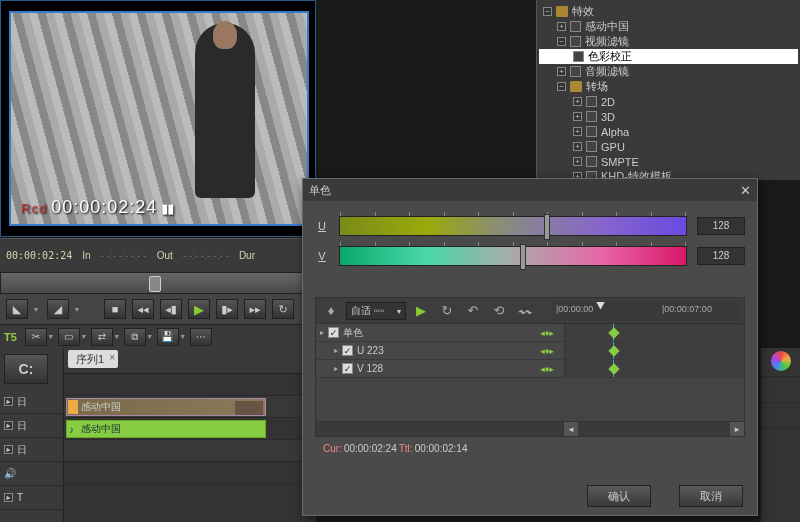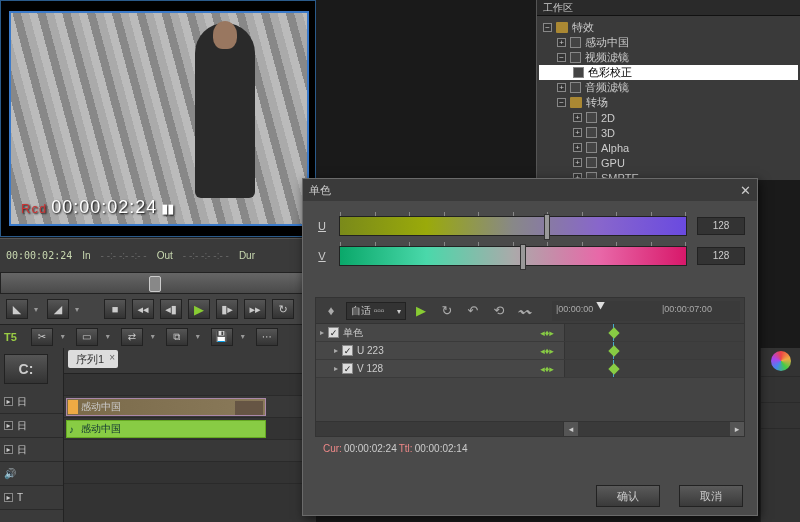--- a/index.html
+++ b/index.html
@@ -35,21 +35,21 @@
 .scrub { position: absolute; left: 0; top: 272px; width: 316px; height: 22px; background: linear-gradient(#666,#4a4a4a); border: 1px solid #222; }
 .scrub-head { position: absolute; left: 148px; top: 3px; width: 12px; height: 16px; background: #888; border: 1px solid #ccc; border-radius: 2px; }
 
 
 .transport { position: absolute; left: 0; top: 294px; width: 316px; height: 30px; background: #444; display: flex; align-items: center; padding: 0 6px; gap: 6px; }
 .tbtn { width: 22px; height: 20px; background: linear-gradient(#555,#333); border: 1px solid #222; display: inline-flex; align-items: center; justify-content: center; color: #ccc; font-size: 11px; cursor: pointer; }
 .tbtn.play { color: #8c3; font-size: 13px; }
 .tdd { width: 7px; font-size: 8px; color: #999; }
 
 
-.tool-row { position: absolute; left: 0; top: 324px; width: 316px; height: 24px; background: #3a3a3a; display: flex; align-items: center; padding: 0 4px; gap: 8px; border-top: 1px solid #222; }
+.tool-row { position: absolute; left: 0; top: 324px; width: 316px; height: 24px; background: #3a3a3a; display: flex; align-items: center; padding: 0 4px; gap: 2px; border-top: 1px solid #222; }
 .tlbl { color: #9c4; font-weight: bold; margin-right: 6px; }
 .tico { width: 22px; height: 18px; background: linear-gradient(#555,#333); border: 1px solid #222; display: inline-flex; align-items: center; justify-content: center; cursor: pointer; font-size: 10px; }
 
 
 .left-strip { position: absolute; left: 0; top: 348px; width: 64px; height: 174px; background: #3a3a3a; border-right: 1px solid #222; }
 .ls-row { height: 24px; border-bottom: 1px solid #2a2a2a; display: flex; align-items: center; padding-left: 4px; gap: 4px; font-size: 10px; }
 .ls-cbtn { width: 44px; height: 30px; background: linear-gradient(#555,#333); border: 1px solid #222; margin: 6px 4px; display: flex; align-items: center; justify-content: center; font-size: 14px; font-weight: bold; }
 
 
 .timeline { position: absolute; left: 64px; top: 348px; width: 252px; height: 174px; background: #333; }
@@ -106,21 +106,21 @@
 .kf-spacer { height: 44px; background: #444; border-bottom: 1px solid #333; }
 .kf-scroll { height: 14px; background: #3a3a3a; display: flex; }
 .kf-scroll-l { width: 248px; border-right: 1px solid #333; }
 .kf-scroll-r { flex: 1; position: relative; }
 .kf-scroll-r::before, .kf-scroll-r::after { content: "◂"; position: absolute; top: 0; width: 14px; height: 14px; background: #555; text-align: center; line-height: 14px; font-size: 9px; }
 .kf-scroll-r::before { left: 0; } .kf-scroll-r::after { right: 0; content: "▸"; }
 
 .kf-status { height: 22px; display: flex; align-items: center; padding-left: 8px; font-size: 10px; font-family: monospace; gap: 2px; color: #ccc; }
 .kf-status .lbl { color: #e88; }
 
-.dlg-btns { position: absolute; right: 14px; bottom: 8px; display: flex; gap: 19px; }
+.dlg-btns { position: absolute; right: 14px; bottom: 8px; display: flex; gap: 28px; }
 .dbtn { width: 64px; height: 22px; background: linear-gradient(#5a5a5a,#3a3a3a); border: 1px solid #222; color: #ccc; font-size: 11px; cursor: pointer; display: inline-flex; align-items: center; justify-content: center; }
 
 
 .right-frag { position: absolute; right: 0; top: 348px; width: 40px; height: 174px; background: #333; border-left: 1px solid #222; }
 .rf-row { height: 26px; border-bottom: 1px solid #2a2a2a; }
 .rf-dot { width: 20px; height: 20px; border-radius: 50%; background: conic-gradient(#e44,#ea4,#4c4,#48e,#a4e,#e44); margin: 3px auto; }
 </style>
 </head>
 <body>
 
@@ -129,21 +129,20 @@
     <div class="monitor-img">
       <div class="person"></div>
     </div>
     <div class="tc">
       <span class="rcd">Rcd</span><span>00:00:02:24</span><span class="pause">▮▮</span>
     </div>
   </div>
 </div>
 
 <div class="fx-panel">
-  <div class="fx-header">工作区</div>
   <div class="tree">
     <div class="tree-row">
         <span class="exp">−</span>
         <span class="fold-ico"></span>
         <span>特效</span>
       </div>
     <div class="tree-row ind1">
         <span class="exp">+</span>
         <span class="item-ico"></span>
         <span>感动中国</span>

